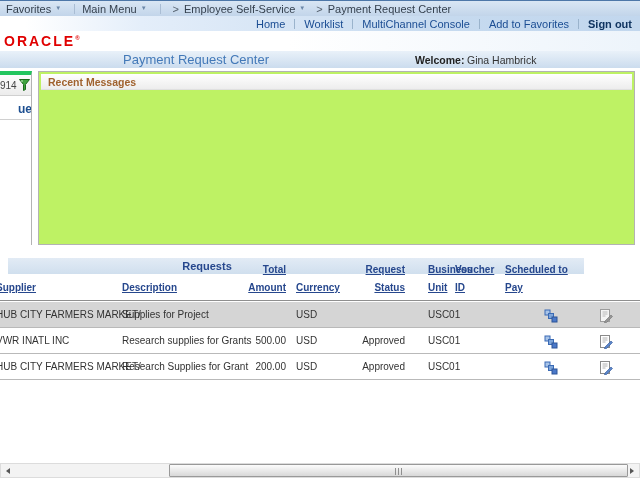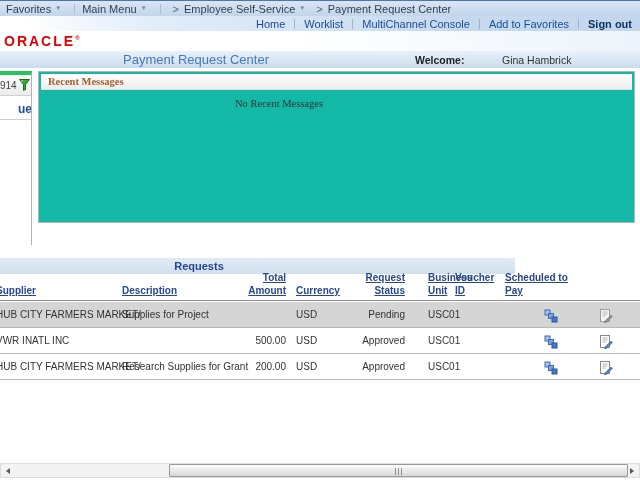--- a/index.html
+++ b/index.html
@@ -41,55 +41,55 @@
   
   .title-bar {
     position:absolute; top:51px; left:0; width:640px; height:17px;
     background:linear-gradient(#e9f1f9,#cbdcee);
   }
   .page-title {
     position:absolute; left:115px; top:1px; width:162px; text-align:center;
     color:#4379b8; font-size:13px;
   }
   .welcome-label { position:absolute; left:415px; top:3px; font-weight:bold; color:#222; font-size:10.5px; }
-  .welcome-name  { position:absolute; left:467px; top:3px; color:#333; font-size:10.5px;margin-left:35px; }
+  .welcome-name  { position:absolute; left:467px; top:3px; color:#333; font-size:10.5px; }
   
   .left-pane {
     position:absolute; top:71px; left:0; width:32px; height:174px;
     background:#fff; border-top:4px solid #22c55e; border-right:1px solid #b3b3b3; overflow:hidden;
   }
   .pane-row1 {
     position:relative; height:21px; background:linear-gradient(#fcfcfc,#ececec);
     border-bottom:1px solid #d0d0d0;
   }
   .pane-id { position:absolute; left:0px; top:5px; font-size:10px; color:#444; }
   .pane-filter { position:absolute; right:1px; top:4px; cursor:pointer; }
   .pane-row2 { position:relative; height:24px; border-bottom:1px solid #d0d0d0; }
   .pane-req-link { position:absolute; left:18px; top:6px; font-size:12px; font-weight:bold; color:#1d4f91; cursor:pointer; }
   
   .msg-panel {
-    position:absolute; top:71px; left:38px; width:597px; height:152px;
-    background:#14b8a6; border:1px solid #b3b3b3;font-family:Liberation Serif, serif;
+    position:absolute; top:71px; left:38px; width:597px; height:174px;
+    background:#bef264; border:1px solid #b3b3b3;
   }
   .msg-header {
     position:absolute; top:2px; left:2px; right:2px; height:16px;
     background:linear-gradient(#ffffff,#ededed); border-bottom:1px solid #e0e0e0;
     line-height:16px; padding-left:7px; color:#a0622e; font-weight:bold; font-size:10.5px;
   }
   .msg-empty { position:absolute; left:185px; top:26px; width:110px; text-align:center; color:#333; font-size:10.5px; }
   
   .req-bar {
-    position:absolute; top:258px; left:0; width:515px; height:16px;
+    position:absolute; top:258px; left:8px; width:576px; height:16px;
     background:linear-gradient(#e2ebf5,#d0dfee);
   }
   .req-title { position:absolute; left:0; width:398px; text-align:center; line-height:16px; font-weight:bold; color:#26478d; font-size:11px; }
   .thead { position:absolute; top:274px; left:0; width:640px; height:27px; background:#fff; border-bottom:1px solid #8f8f8f; }
   .hcell {
     position:absolute; bottom:3px; font-size:10px; font-weight:bold; color:#26478d;
-    text-decoration:underline; line-height:13px; cursor:pointer;
+    text-decoration:underline; line-height:18px; cursor:pointer;
   }
   .t-row { position:absolute; left:0; width:640px; height:26px; border-bottom:1px solid #b9b9b9; background:#fff; }
   .t-row.sel { background:#d5d5d5; }
   .cell { position:absolute; top:0; line-height:25px; font-size:10px; color:#333; white-space:nowrap; }
   .c-supplier { left:-4px;  width:124px; }
   .c-desc     { left:122px; width:140px; }
   .c-amount   { left:225px; width:61px; text-align:right; }
   .c-curr     { left:296px; width:45px; }
   .c-status   { left:355px; width:50px;text-align:right; }
   .c-bu       { left:428px; width:46px; }
@@ -169,21 +169,20 @@
         </svg>
       </span>
     </div>
     <div class="pane-row2">
       <span class="pane-req-link">uests</span>
     </div>
   </div>
 
   <div class="msg-panel">
     <div class="msg-header">Recent Messages</div>
-    <div class="msg-empty">No Recent Messages</div>
   </div>
 
   <div class="req-bar">
     <div class="req-title">Requests</div>
   </div>
 
   <div class="thead">
     <div class="hcell c-supplier">Supplier</div>
     <div class="hcell c-desc">Description</div>
     <div class="hcell c-amount" style="white-space:normal;">Total Amount</div>
@@ -191,21 +190,20 @@
     <div class="hcell c-status" style="white-space:normal;">Request Status</div>
     <div class="hcell c-bu" style="white-space:normal;">Business Unit</div>
     <div class="hcell c-voucher">Voucher ID</div>
     <div class="hcell c-sched" style="white-space:normal;">Scheduled to Pay</div>
   </div>
 
   <div class="t-row sel" style="top:302px;">
     <div class="cell c-supplier">HUB CITY FARMERS MARKET/</div>
     <div class="cell c-desc">Supplies for Project</div>
     <div class="cell c-curr">USD</div>
-    <div class="cell c-status">Pending</div>
     <div class="cell c-bu">USC01</div>
     <div class="cell c-voucher"></div>
     <div class="cell c-sched"></div>
     <div class="cell c-act1">
       <svg class="row-icon" width="14" height="14" viewBox="0 0 14 14">
         <rect x="1" y="1" width="5" height="5" fill="#a8c4e8" stroke="#3a6ab5"></rect>
         <rect x="4.5" y="4.5" width="5" height="5" fill="#7fa6da" stroke="#3a6ab5"></rect>
         <rect x="8" y="8" width="5" height="5" fill="#4a78c8" stroke="#2d5598"></rect>
       </svg>
     </div>
@@ -215,20 +213,21 @@
         <line x1="3.5" y1="3" x2="8.5" y2="3" stroke="#b0b0b0"></line>
         <line x1="3.5" y1="5" x2="8.5" y2="5" stroke="#b0b0b0"></line>
         <line x1="3.5" y1="7" x2="6.5" y2="7" stroke="#b0b0b0"></line>
         <path d="M6 12 L12 6 L13.5 7.5 L7.5 13.5 L5.5 14 Z" fill="#5b85c9" stroke="#2d5598" stroke-width="0.6"></path>
       </svg>
     </div>
   </div>
 
   <div class="t-row" style="top:328px;">
     <div class="cell c-supplier">VWR INATL INC</div>
+    <div class="cell c-desc">Research supplies for Grants</div>
     <div class="cell c-amount">500.00</div>
     <div class="cell c-curr">USD</div>
     <div class="cell c-status">Approved</div>
     <div class="cell c-bu">USC01</div>
     <div class="cell c-voucher"></div>
     <div class="cell c-sched"></div>
     <div class="cell c-act1">
       <svg class="row-icon" width="14" height="14" viewBox="0 0 14 14">
         <rect x="1" y="1" width="5" height="5" fill="#a8c4e8" stroke="#3a6ab5"></rect>
         <rect x="4.5" y="4.5" width="5" height="5" fill="#7fa6da" stroke="#3a6ab5"></rect>

